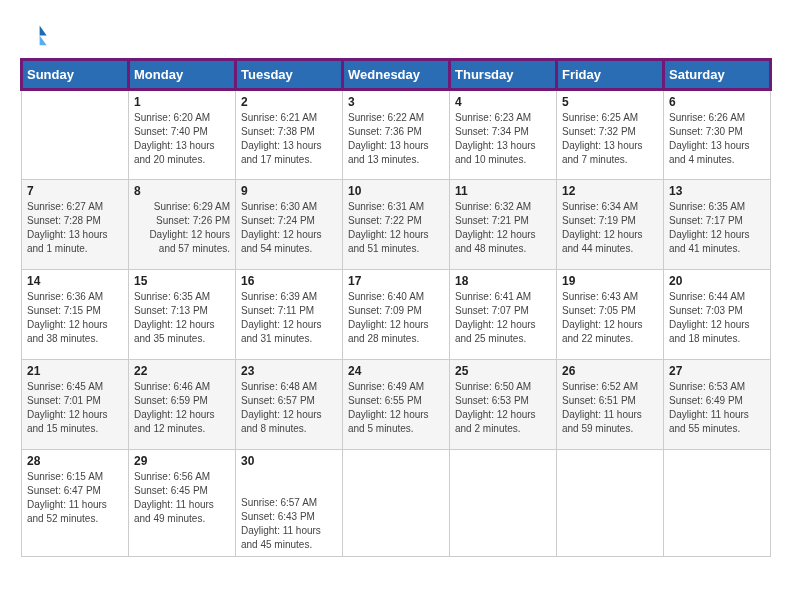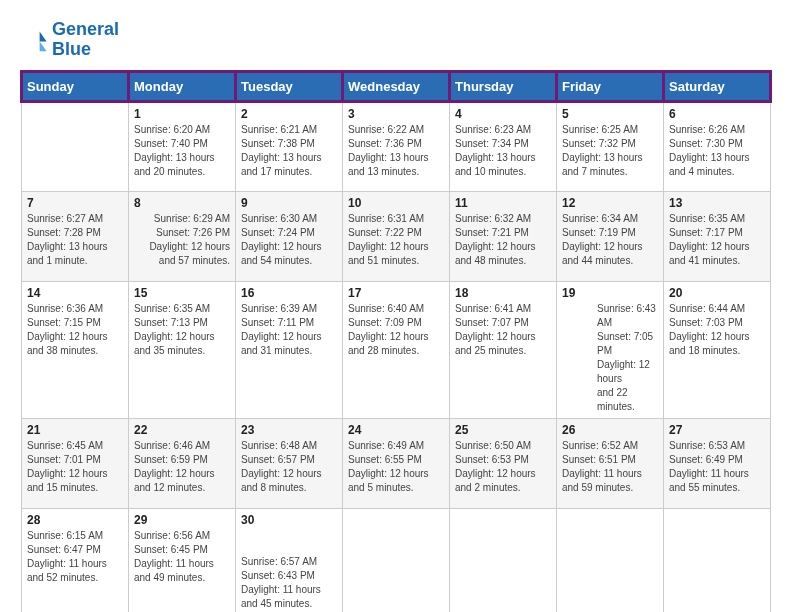--- a/index.html
+++ b/index.html
@@ -91,24 +91,20 @@
   </style>
 </head>
 <body>
 
 <div class="header">
   <div class="logo">
     <svg class="logo-icon" viewBox="0 0 40 40">
       <polygon points="28,8 38,22 28,22" fill="#1a6bb5"></polygon>
       <polygon points="28,22 38,36 28,36" fill="#5aacee"></polygon>
     </svg>
-    <div class="logo-text">
-      <span>General</span><br>
-      <span style="color:#1a6bb5;">Blue</span>
-    </div>
   </div>
   <div class="title-block">
     <div class="calendar-title"></div>
     <div class="calendar-subtitle"></div>
   </div>
 </div>
 
 <table>
   <thead>
     <tr>
@@ -249,21 +245,21 @@
         </td>
         <td>
           <div class="day-number">18</div>
           <div class="day-info" style="white-space: pre-line;">Sunrise: 6:41 AM
 Sunset: 7:07 PM
 Daylight: 12 hours
 and 25 minutes.</div>
         </td>
         <td>
           <div class="day-number">19</div>
-          <div class="day-info" style="white-space: pre-line; margin-left: 35px;">Sunrise: 6:43 AM
+          <div class="day-info" style="white-space: pre-line;">Sunrise: 6:43 AM
 Sunset: 7:05 PM
 Daylight: 12 hours
 and 22 minutes.</div>
         </td>
         <td>
           <div class="day-number">20</div>
           <div class="day-info" style="white-space: pre-line;">Sunrise: 6:44 AM
 Sunset: 7:03 PM
 Daylight: 12 hours
 and 18 minutes.</div>

